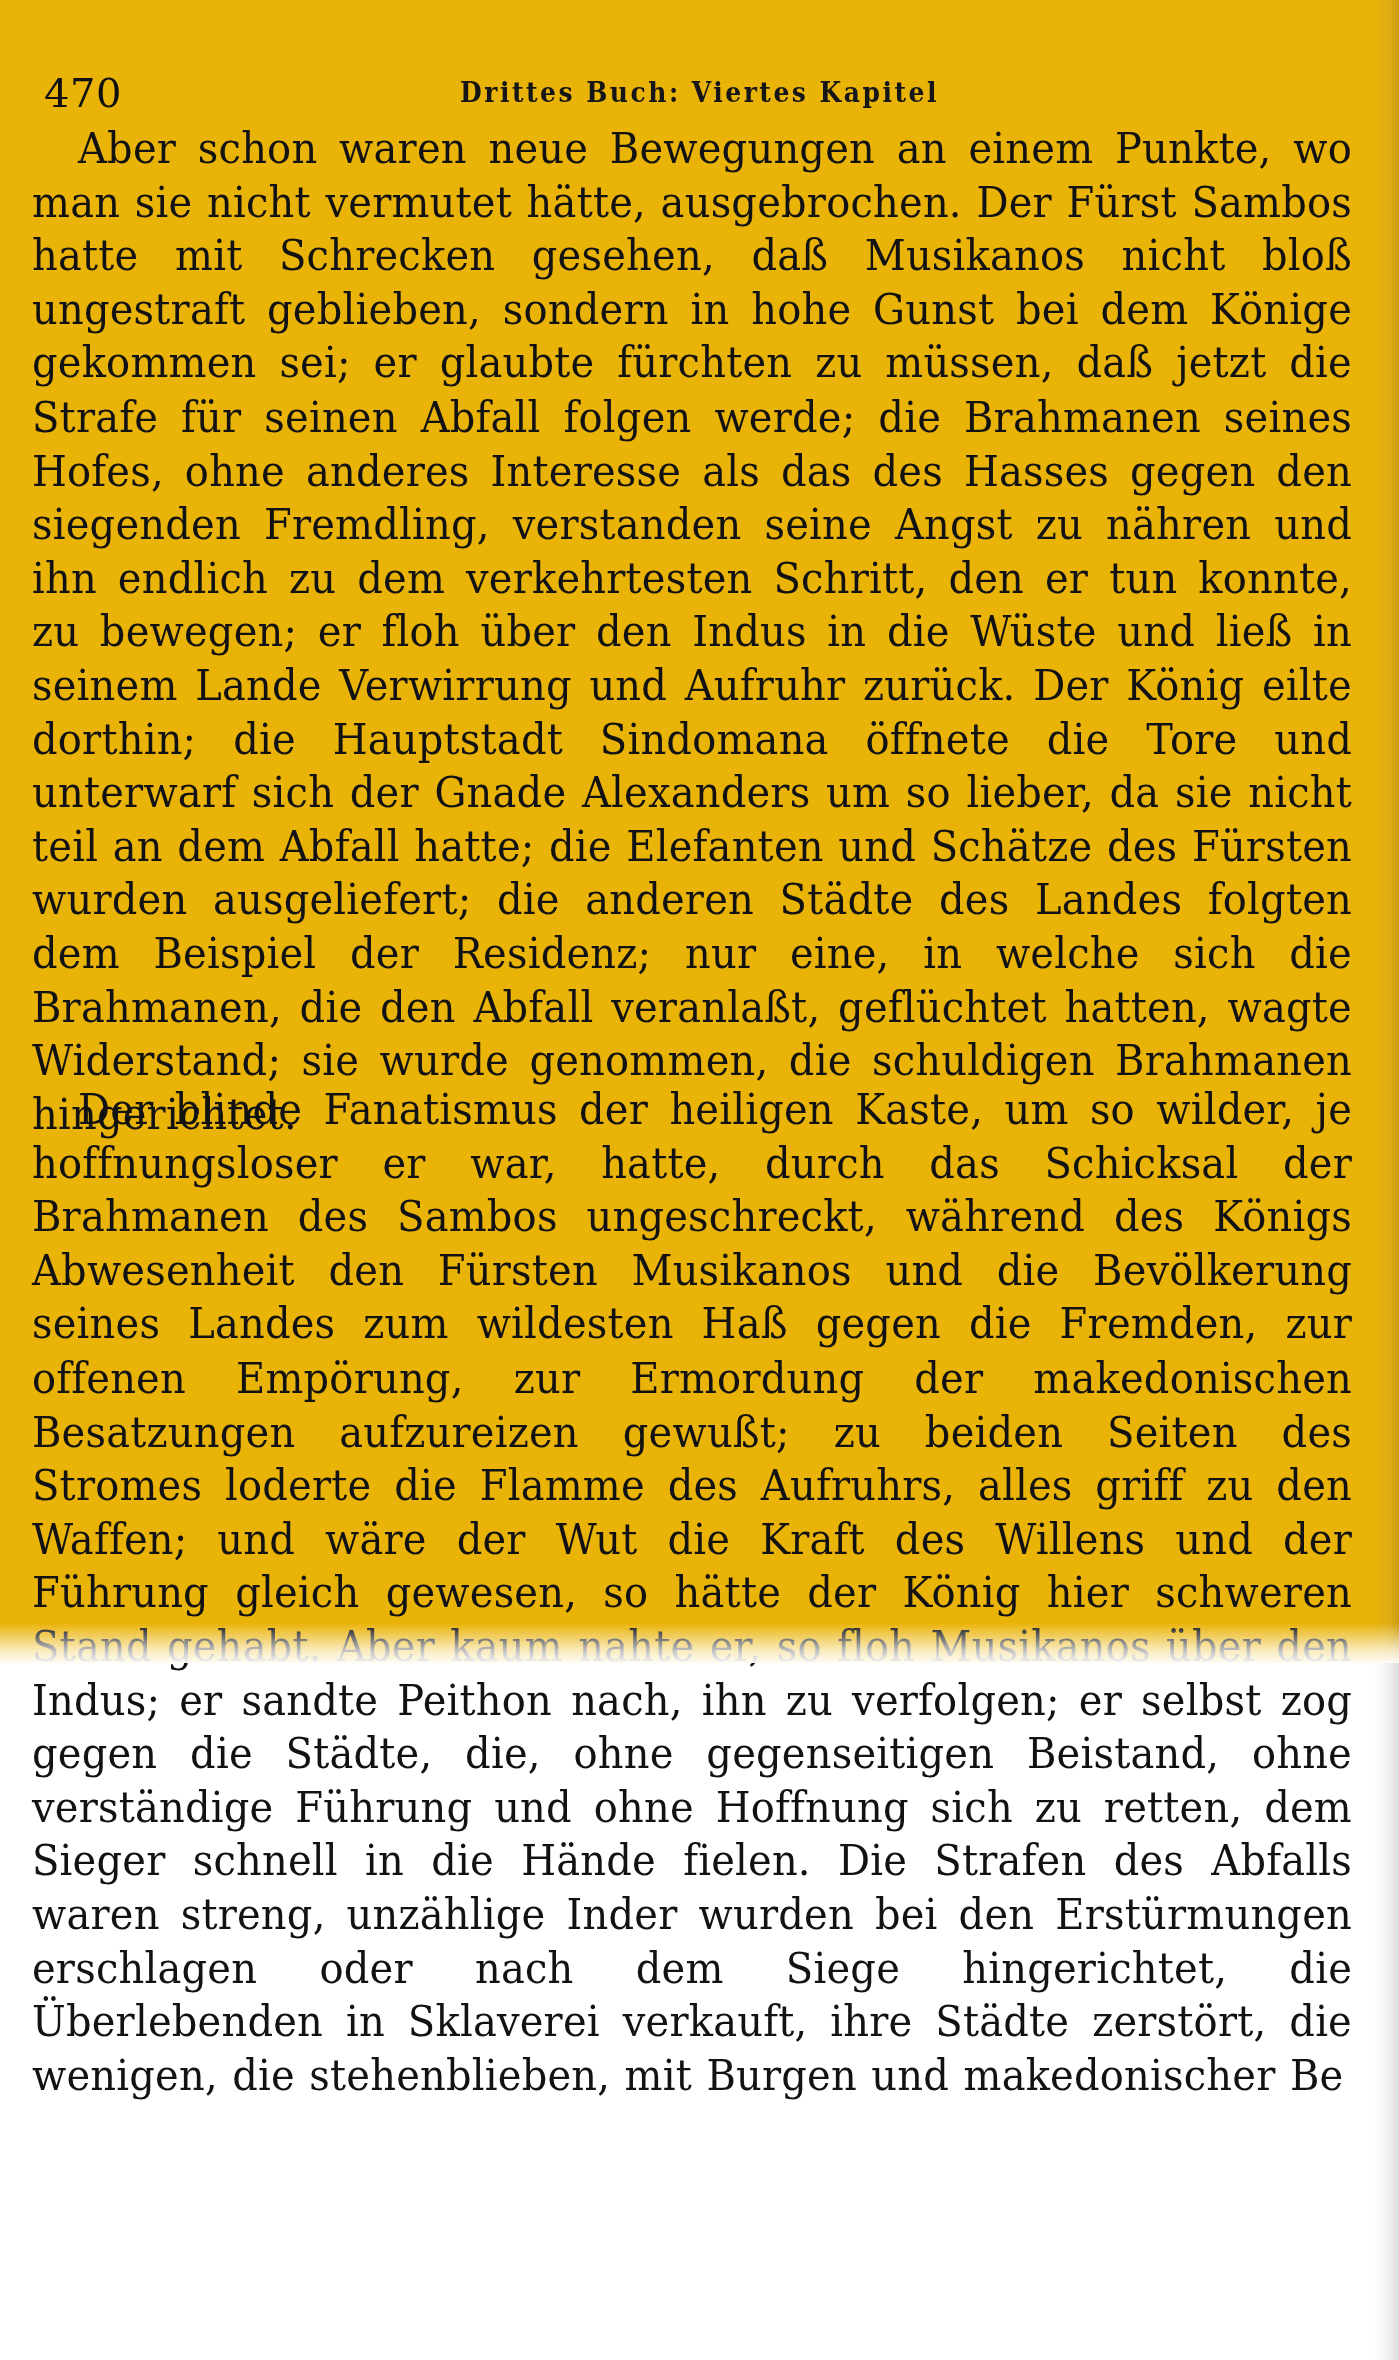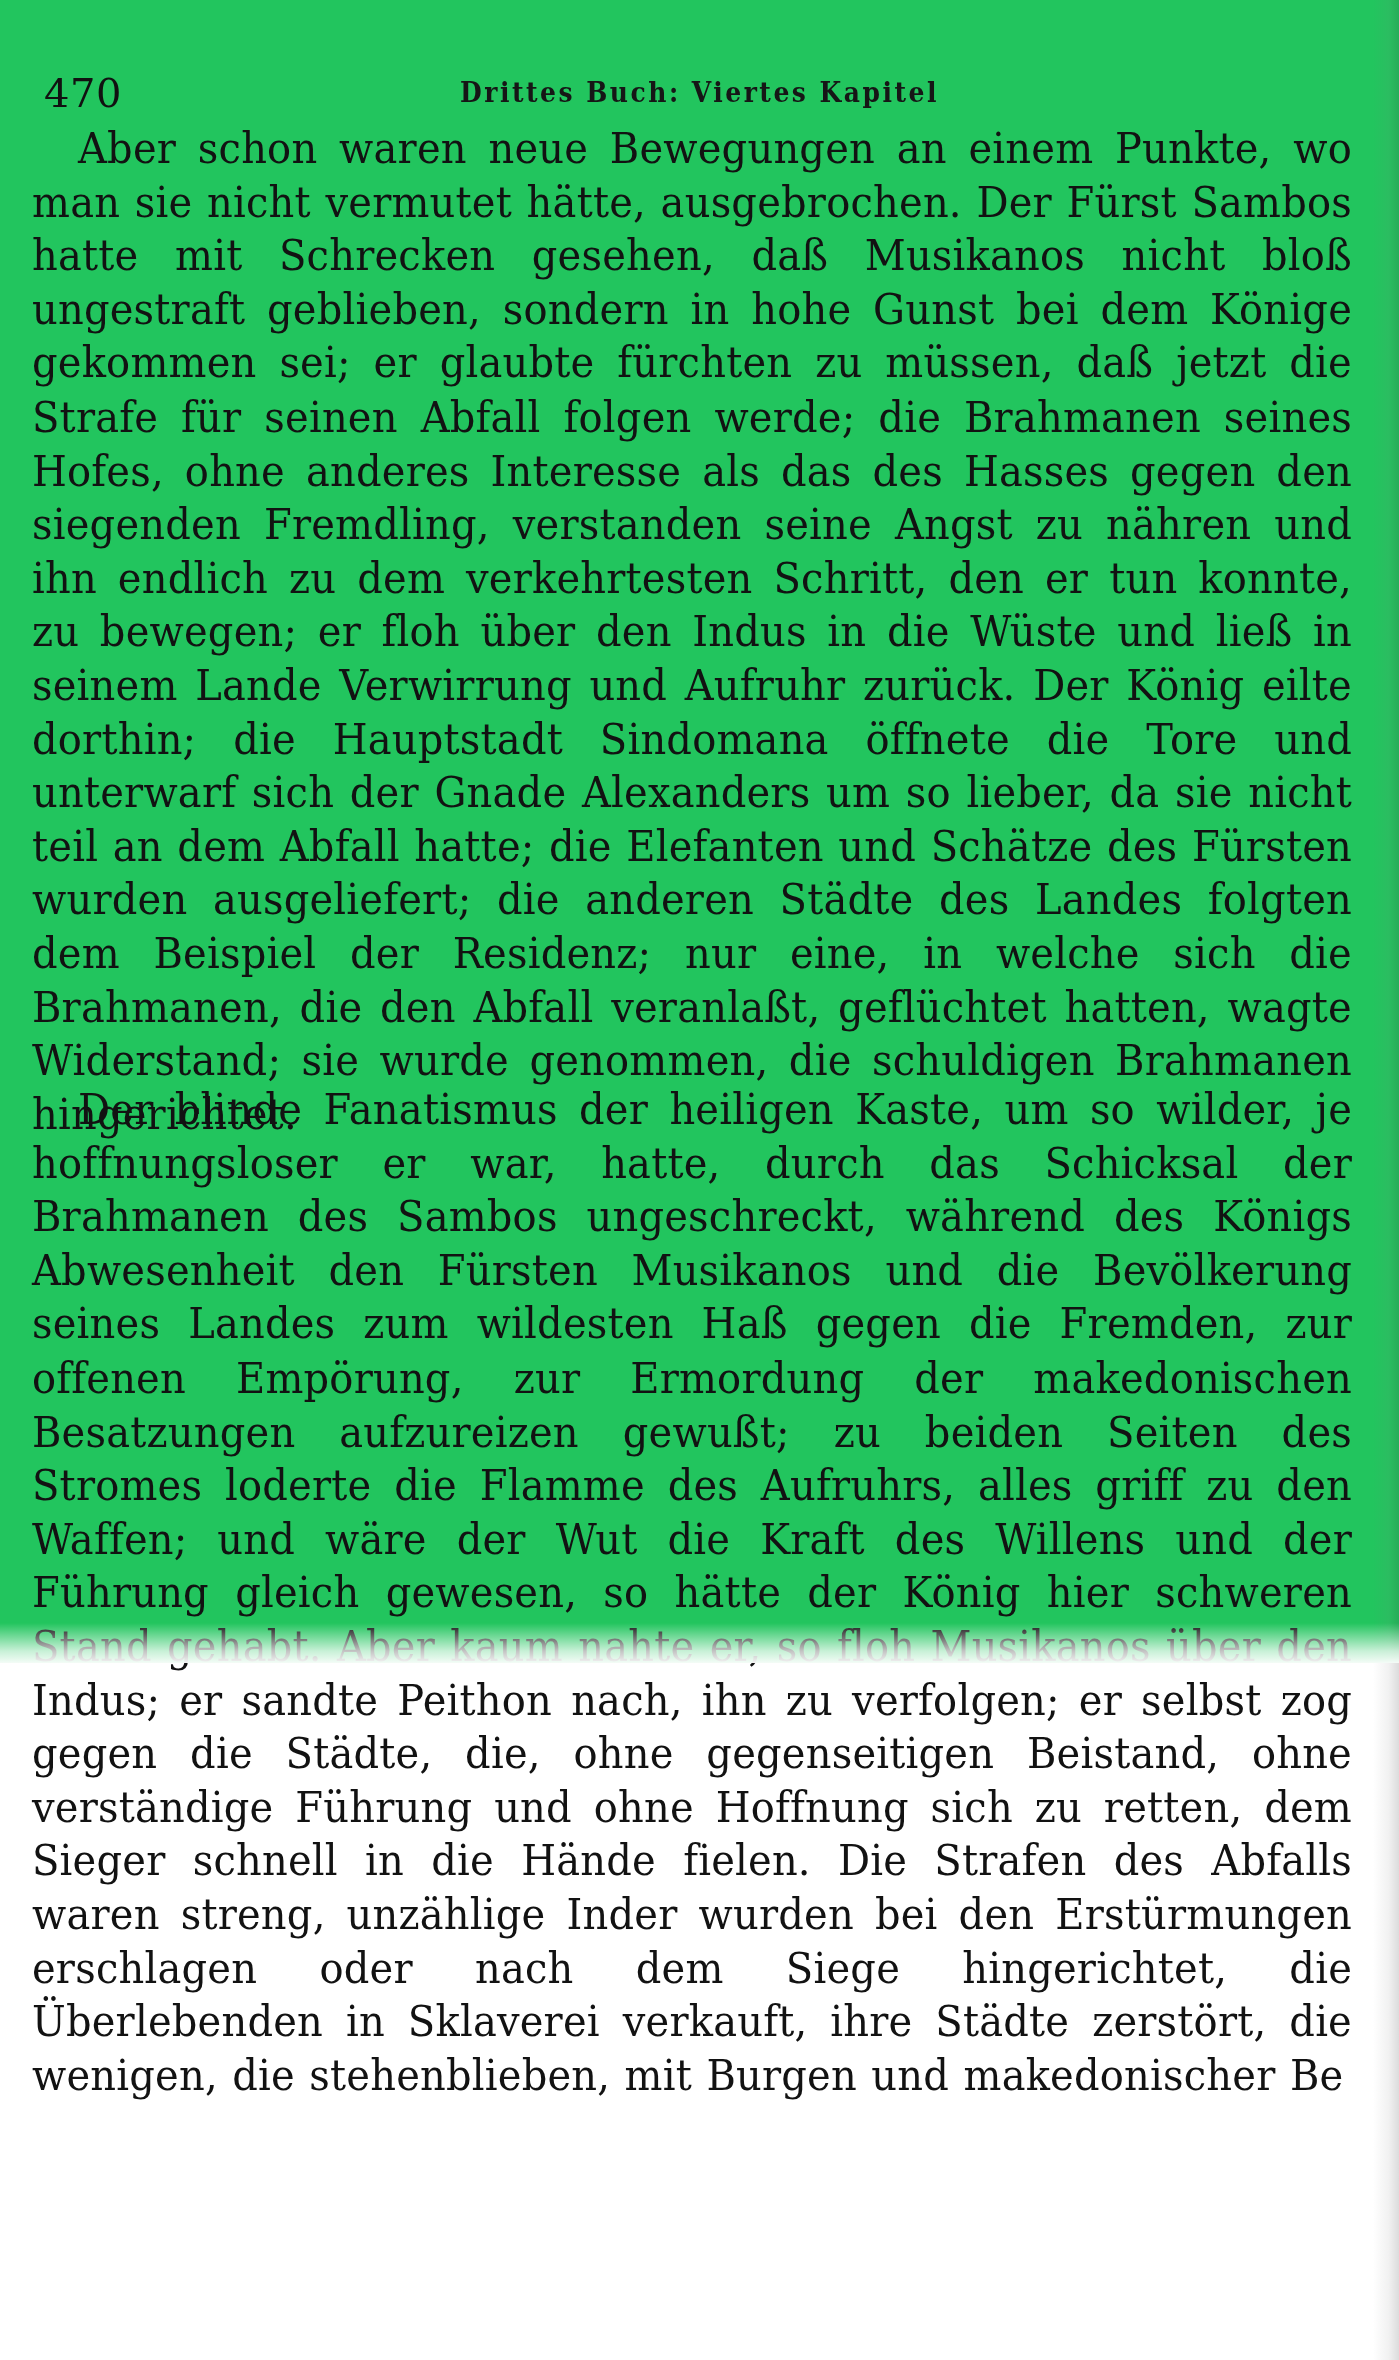--- a/index.html
+++ b/index.html
@@ -12,21 +12,21 @@
     height: 2360px;
     position: relative;
     overflow: hidden;
     font-family: "DejaVu Serif", serif;
   }
   .page {
     position: absolute;
     top: 0; left: 0;
     width: 1399px;
     height: 1663px;
-    background: #22c55e;
+    background: #eab308;
     text-decoration: underline;
   }
   .header {
     position: absolute;
     top: 34px;
     left: 0;
     width: 1399px;
     height: 54px;
   }
   .folio {

